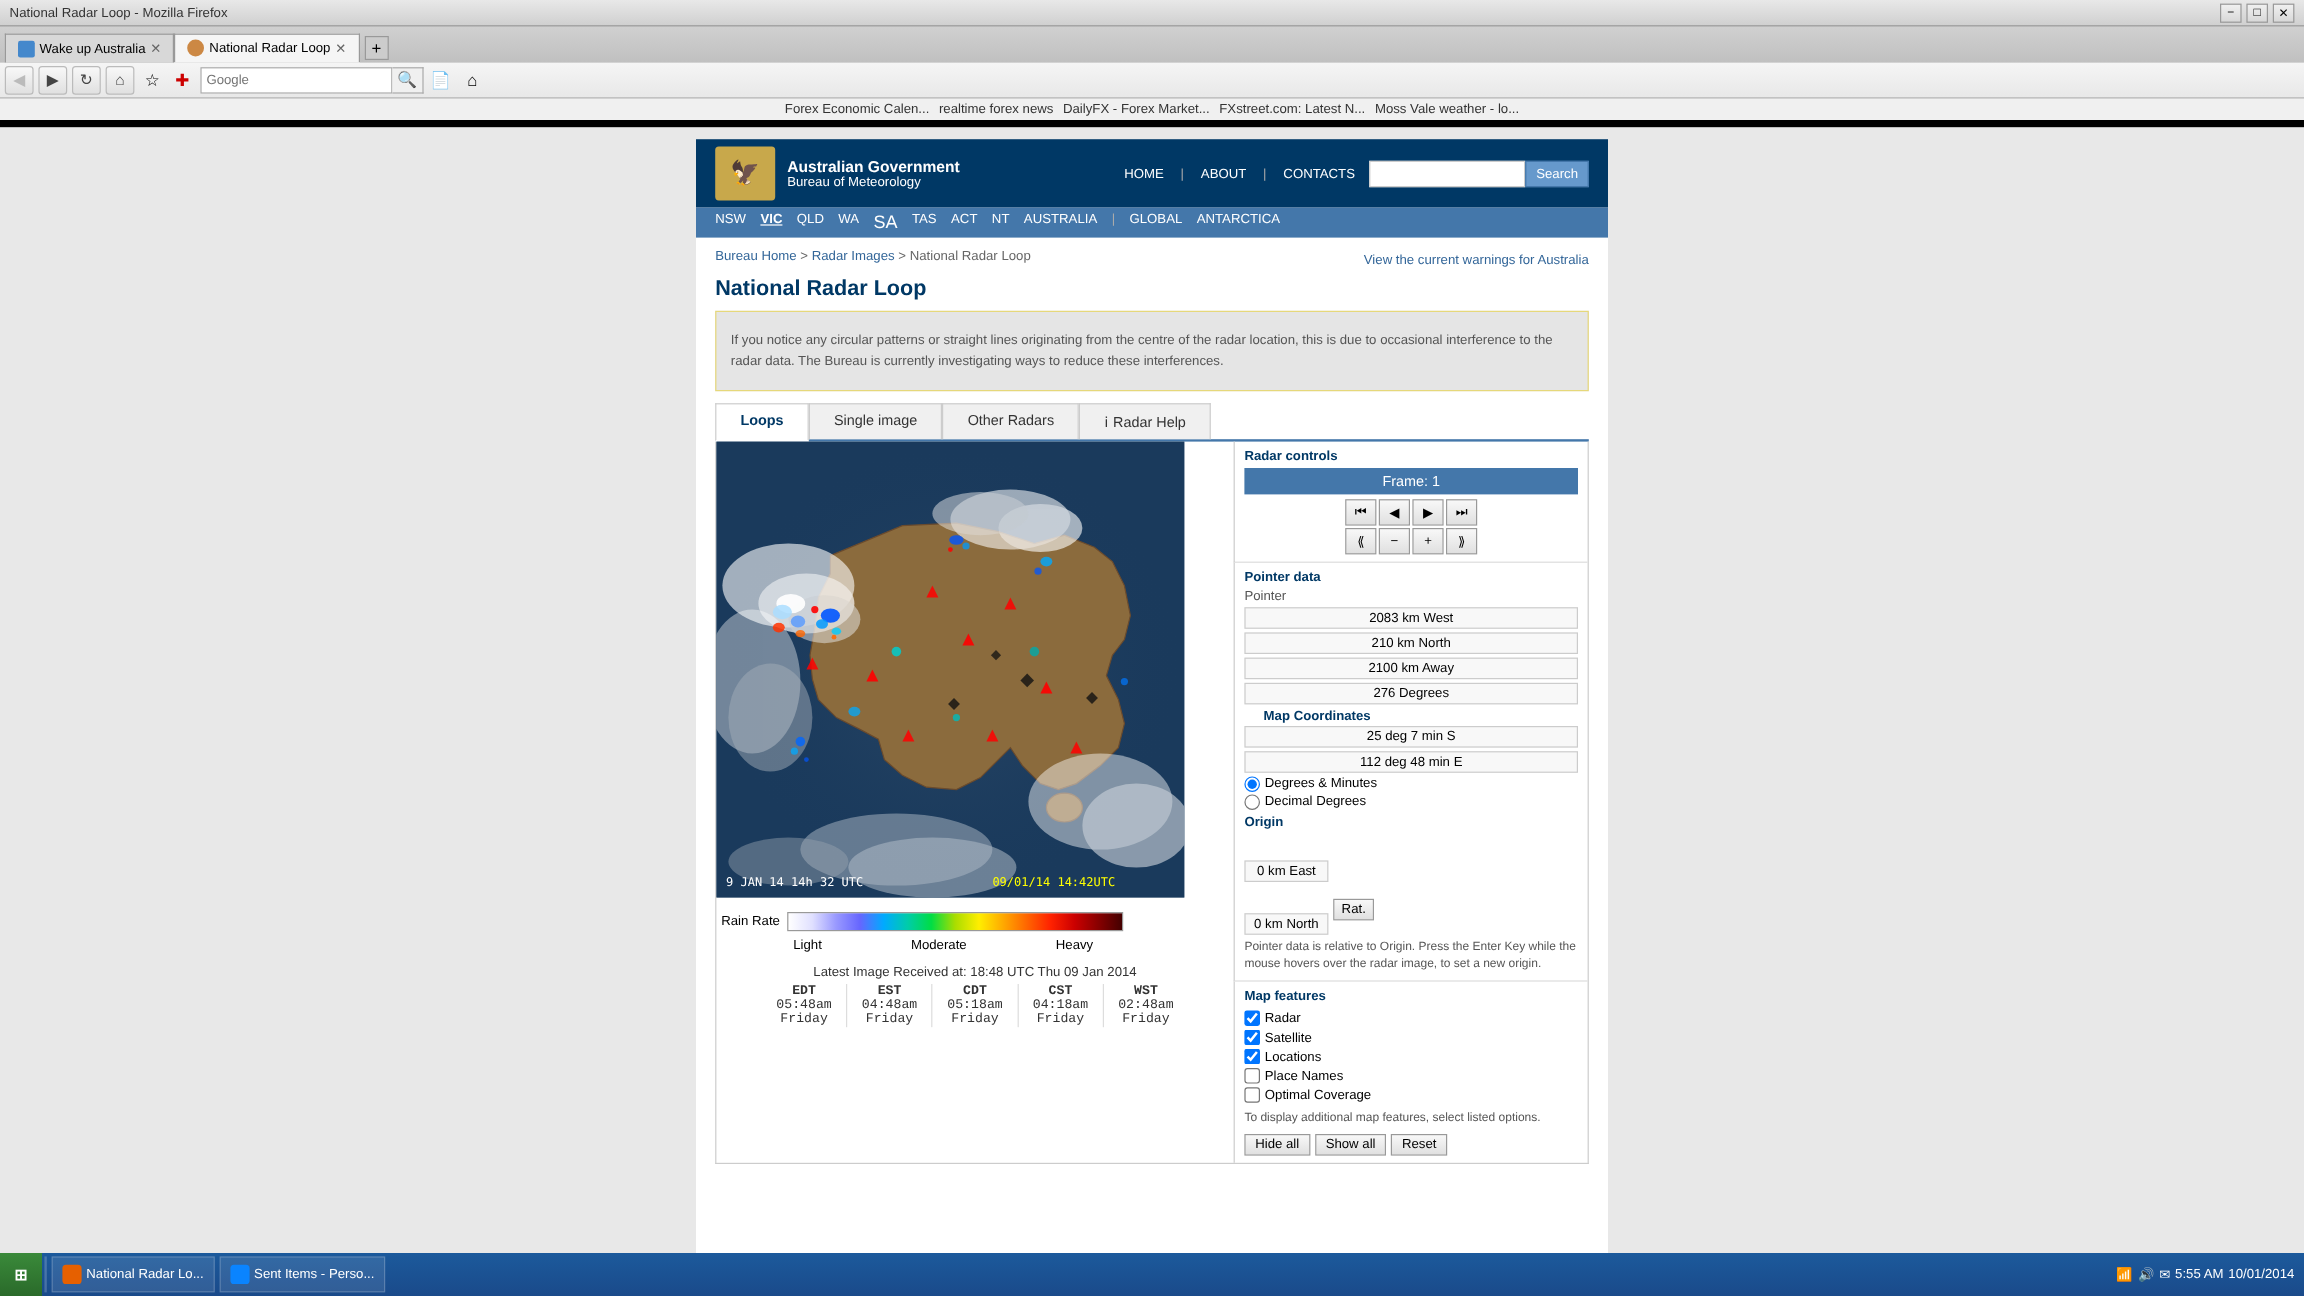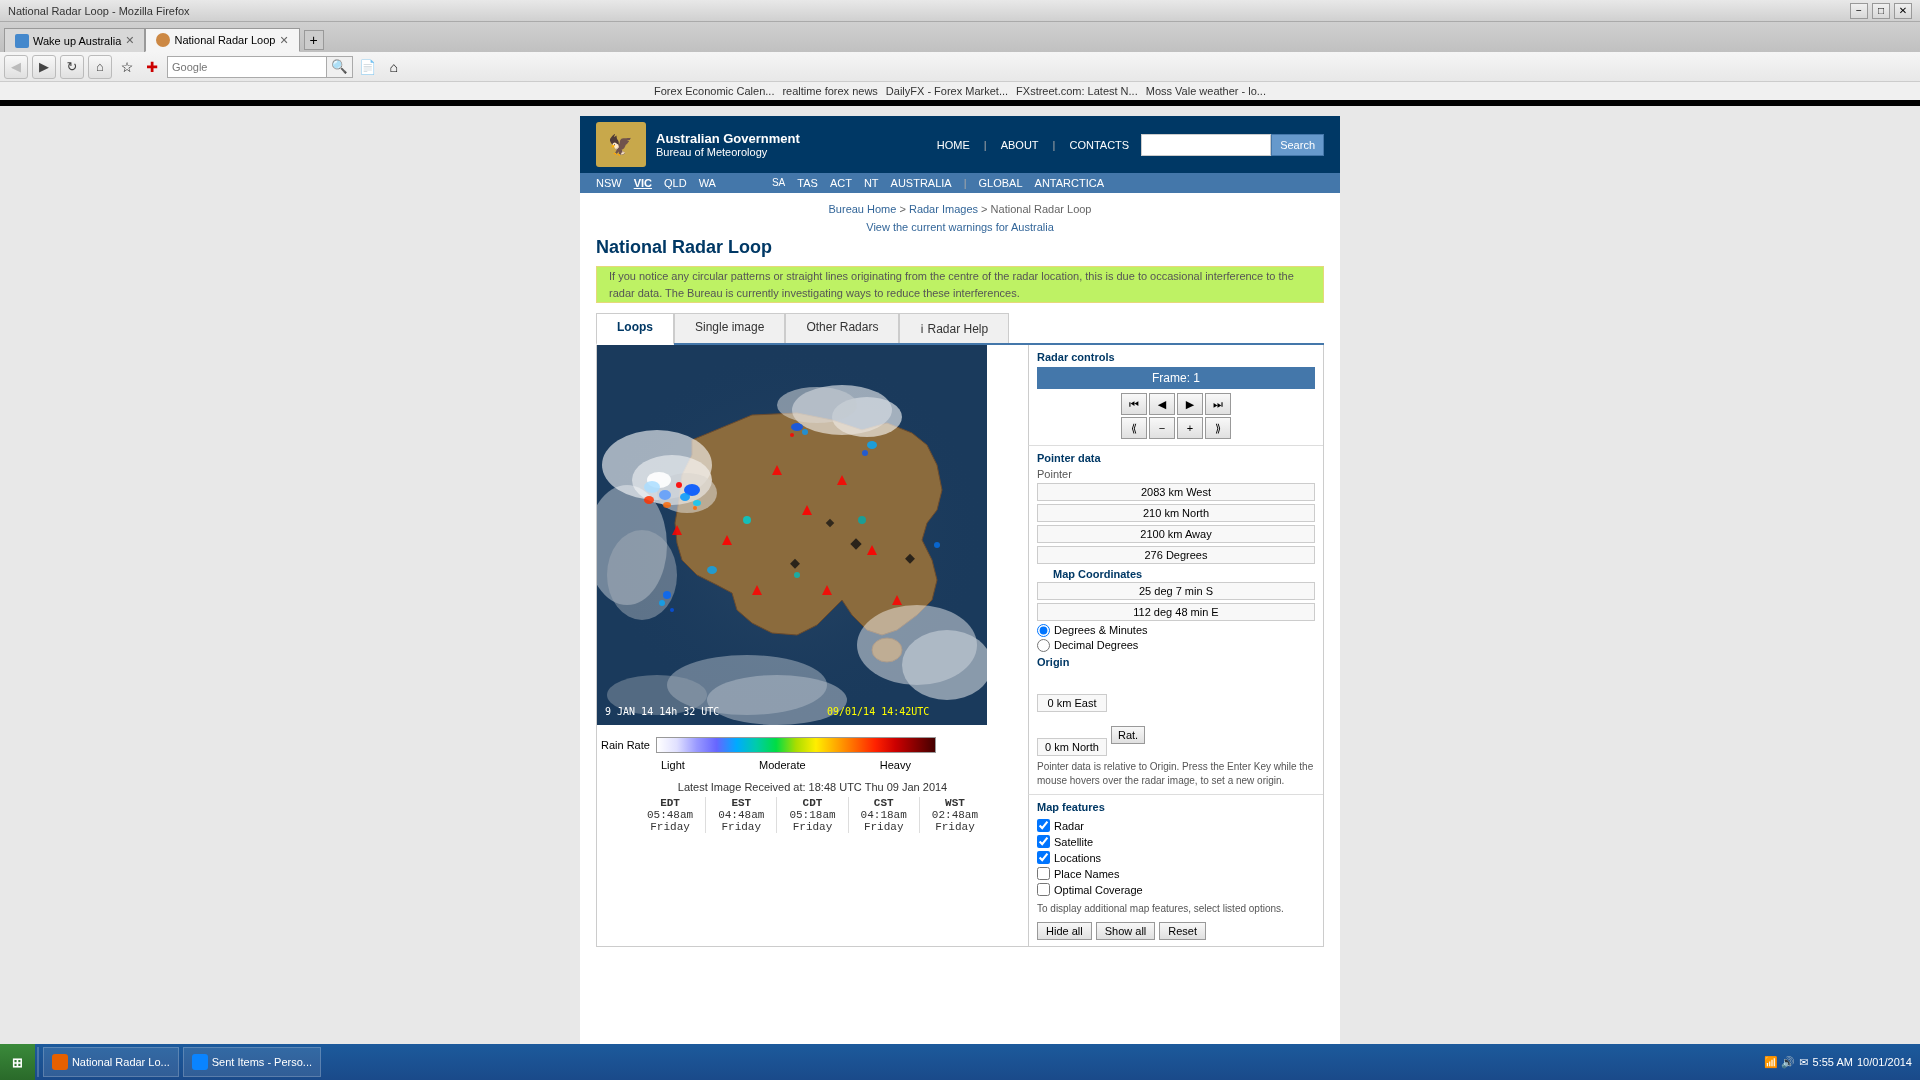--- a/index.html
+++ b/index.html
@@ -140,23 +140,23 @@
     .bom-content { padding: 10px 16px; }
     .breadcrumb { font-size: 11px; color: #336699; margin-bottom: 6px; }
     .breadcrumb a { color: #336699; text-decoration: none; }
     .breadcrumb span { color: #666; }
 
     .warnings-link { float: right; font-size: 11px; color: #336699; text-decoration: none; }
 
     .page-title { font-size: 18px; font-weight: bold; color: #003865; margin-bottom: 8px; clear: both; }
 
     .info-box {
-      background: #bef264;
+      background: #e5e5e5;
       border: 1px solid #e6d87a;
-      padding: 1px 12px;
+      padding: 16px 12px;
       font-size: 11px;
       color: #555;
       margin-bottom: 10px;
       line-height: 1.5;
     }
 
     
     .radar-tabs {
       display: flex;
       border-bottom: 2px solid #4477aa;
@@ -468,33 +468,33 @@
             <button class="bom-search-btn">Search</button>
           </div>
         </div>
       </div>
 
       <div class="bom-nav-main">
         <a href="#" style="color:white;text-decoration:none;font-size:11px;">NSW</a>
         <a href="#" style="color:white;text-decoration:none;font-size:11px;font-weight:bold;text-decoration:underline;">VIC</a>
         <a href="#" style="color:white;text-decoration:none;font-size:11px;">QLD</a>
         <a href="#" style="color:white;text-decoration:none;font-size:11px;">WA</a>
-        <a href="#" style="color:white;text-decoration:none;font-size:10px;margin-left:44px;">SA</a>
+        <a href="#" style="color:white;text-decoration:none;font-size:15px;">SA</a>
         <a href="#" style="color:white;text-decoration:none;font-size:11px;">TAS</a>
         <a href="#" style="color:white;text-decoration:none;font-size:11px;">ACT</a>
         <a href="#" style="color:white;text-decoration:none;font-size:11px;">NT</a>
         <a href="#" style="color:white;text-decoration:none;font-size:11px;">AUSTRALIA</a>
         <span style="color:#aaa;">|</span>
         <a href="#" style="color:white;text-decoration:none;font-size:11px;">GLOBAL</a>
         <a href="#" style="color:white;text-decoration:none;font-size:11px;">ANTARCTICA</a>
       </div>
 
       <div class="bom-content">
 
-        <div style="display:flex;justify-content:space-between;align-items:center;margin-bottom:4px;flex-direction:column;">
+        <div style="display:flex;justify-content:space-between;align-items:center;margin-bottom:4px;">
           <div class="breadcrumb">
             <a href="#">Bureau Home</a>
             <span> &gt; </span>
             <a href="#">Radar Images</a>
             <span> &gt; </span>
             <span>National Radar Loop</span>
           </div>
           <a class="warnings-link" href="#">View the current warnings for Australia</a>
         </div>
 

